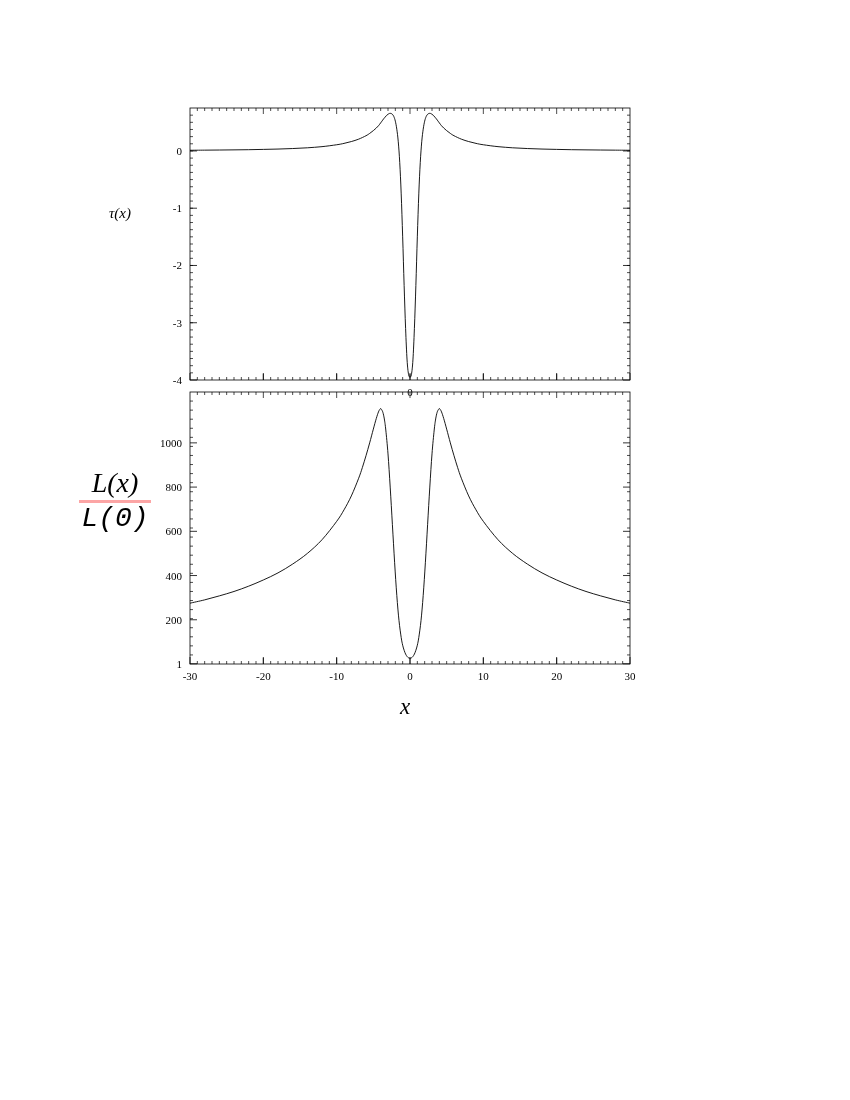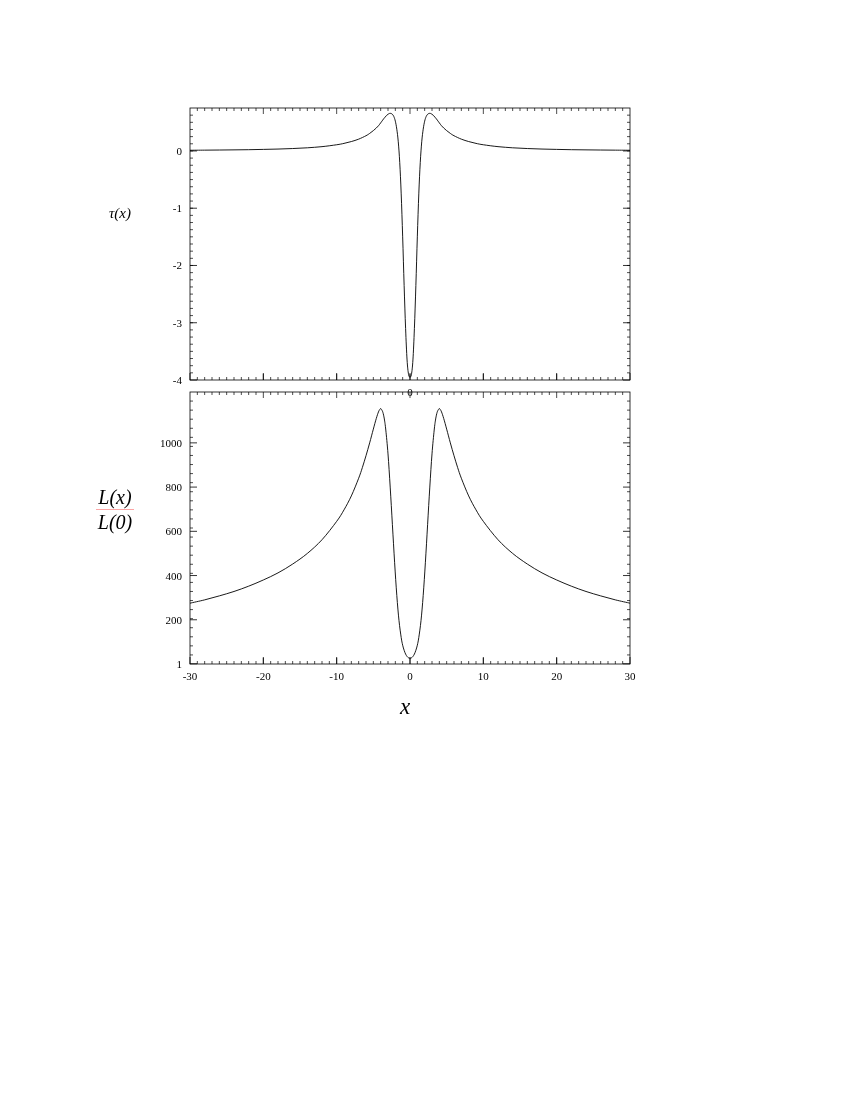--- a/index.html
+++ b/index.html
@@ -31,36 +31,37 @@
     line-height: 1.1;
   }
   #tau-label {
     left: 60px;
     top: 205px;
     width: 120px;
     font-size: 15px;
   }
   #ratio-label {
     left: 50px;
-    top: 486px;
+    top: 468px;
     width: 130px;
-    font-size: 20px;
+    font-size: 28px;
   }
   .frac {
     display: inline-block;
     text-align: center;
   }
   .frac .num {
     display: block;
     padding: 0 2px 1px 2px;
   }
   .frac .den {
     display: block;
-    border-top: 1px solid #fca5a5;
+    border-top: 3px solid #fca5a5;
     padding: 1px 2px 0 2px;
+    font-family: Liberation Mono, monospace;
   }
   #xaxis-label {
     position: absolute;
     left: 350px;
     top: 694px;
     width: 110px;
     text-align: center;
     font-size: 23px;
     font-style: italic;
     font-family: "Liberation Serif", serif;

